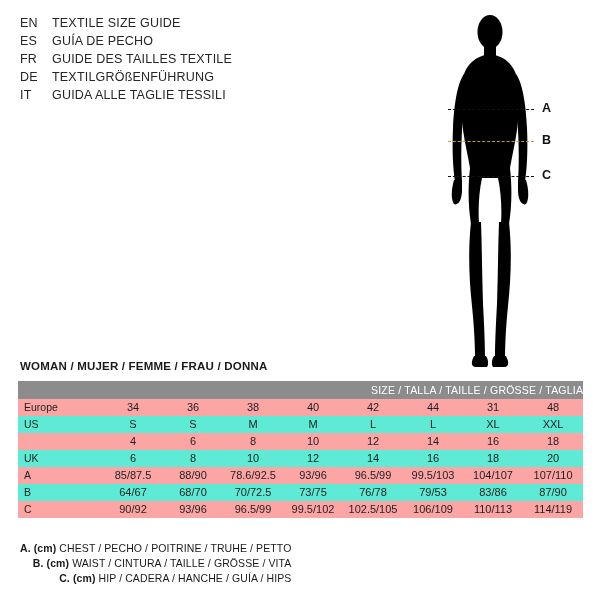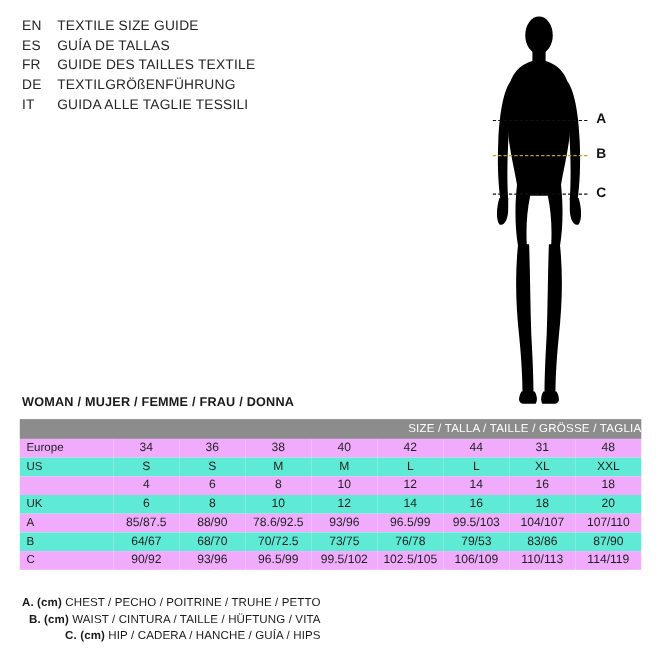--- a/index.html
+++ b/index.html
@@ -121,21 +121,21 @@
     font-size: 10.5px;
     letter-spacing: 0.2px;
     height: 18px;
     line-height: 18px;
   }
   table.size-table tr.zebra-dark td {
     background: #5eead4;
     margin-left: 36px;
   }
   table.size-table tr.zebra-light td {
-    background: #f0abfc;
+    background: #fca5a5;
   }
   table.size-table td.row-label {
     text-align: left;
     padding-left: 6px;
     font-size: 10.5px;
   }
 
   
   .notes {
     position: absolute;
@@ -160,21 +160,21 @@
 
 <div class="page">
 
   <div class="lang-block">
     <div class="lang-row">
       <div class="lang-code">EN</div>
       <div class="lang-title">TEXTILE SIZE GUIDE</div>
     </div>
     <div class="lang-row">
       <div class="lang-code">ES</div>
-      <div class="lang-title">GUÍA DE TALLAS</div>
+      <div class="lang-title">GUÍA DE PECHO</div>
     </div>
     <div class="lang-row">
       <div class="lang-code">FR</div>
       <div class="lang-title">GUIDE DES TAILLES TEXTILE</div>
     </div>
     <div class="lang-row">
       <div class="lang-code">DE</div>
       <div class="lang-title">TEXTILGRÖßENFÜHRUNG</div>
     </div>
     <div class="lang-row">
@@ -334,17 +334,17 @@
           <td>106/109</td>
           <td>110/113</td>
           <td>114/119</td>
         </tr>
       </tbody>
     </table>
   </div>
 
   <div class="notes">
     <div class="note-line"><span>A. (cm)</span><span class="note-rest"> CHEST / PECHO / POITRINE / TRUHE / PETTO</span></div>
-    <div class="note-line"><span>B. (cm)</span><span class="note-rest"> WAIST / CINTURA / TAILLE / HÜFTUNG / VITA</span></div>
+    <div class="note-line"><span>B. (cm)</span><span class="note-rest"> WAIST / CINTURA / TAILLE / GRÖSSE / VITA</span></div>
     <div class="note-line"><span>C. (cm)</span><span class="note-rest"> HIP / CADERA / HANCHE / GUÍA / HIPS</span></div>
   </div>
 
 </div>
 
 </body></html>

